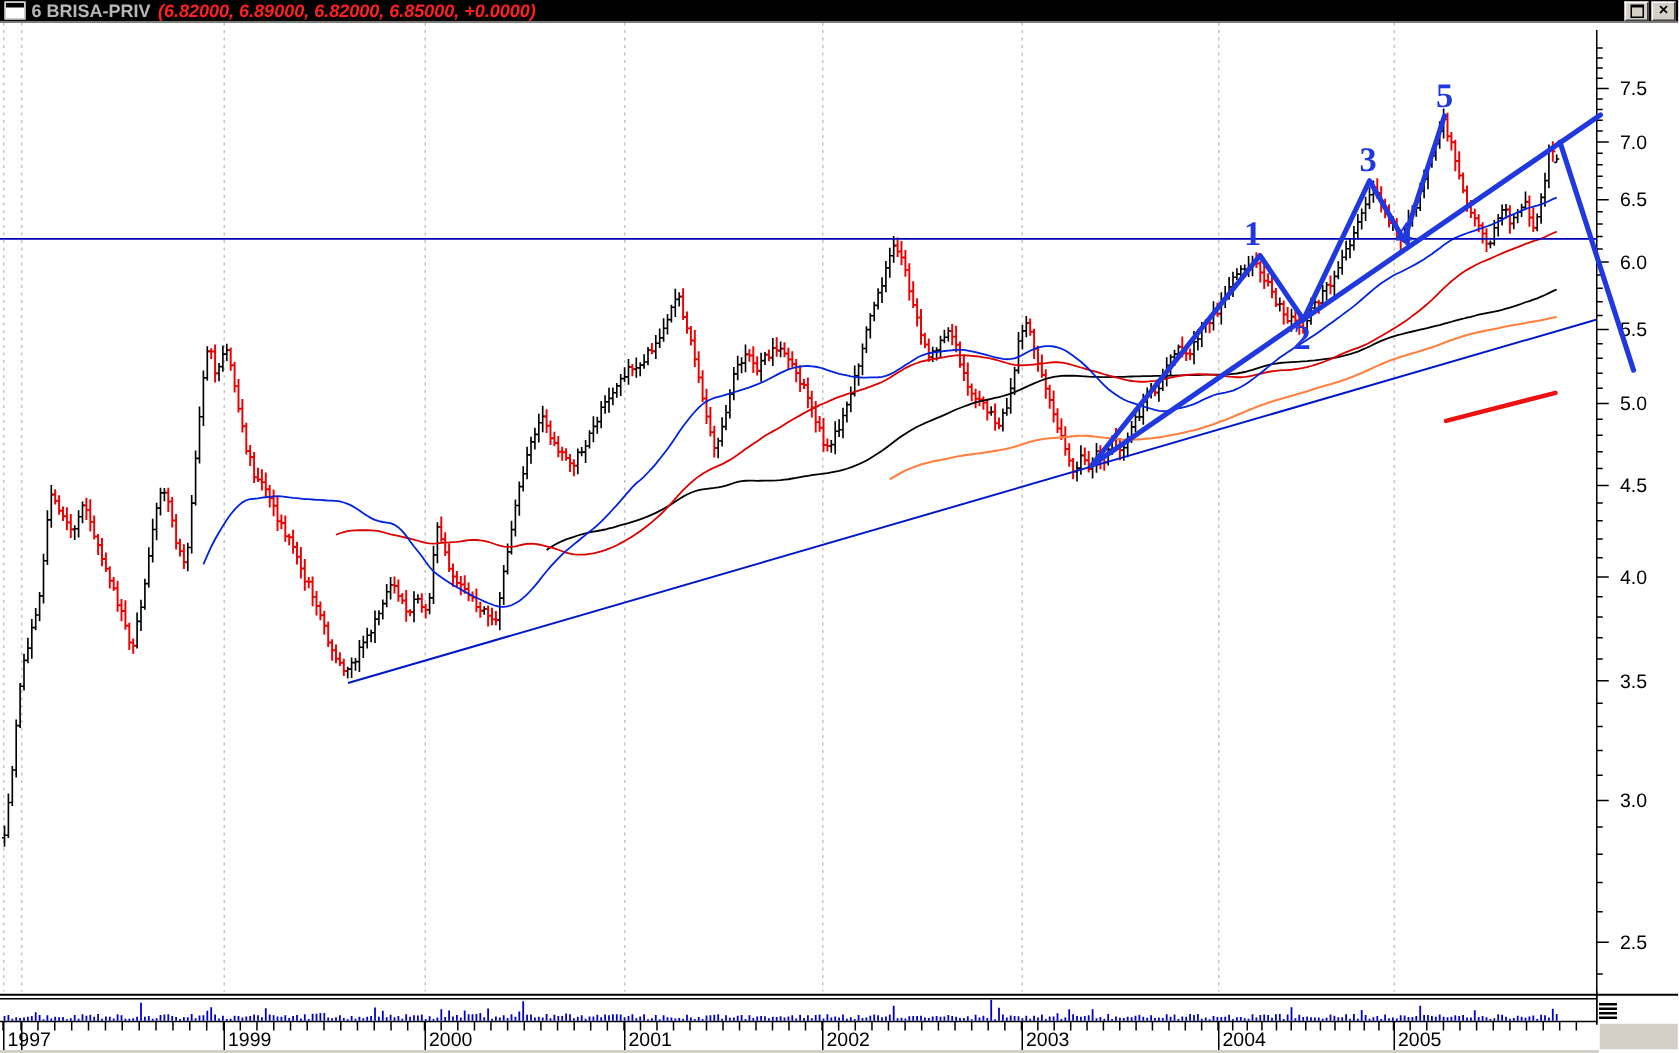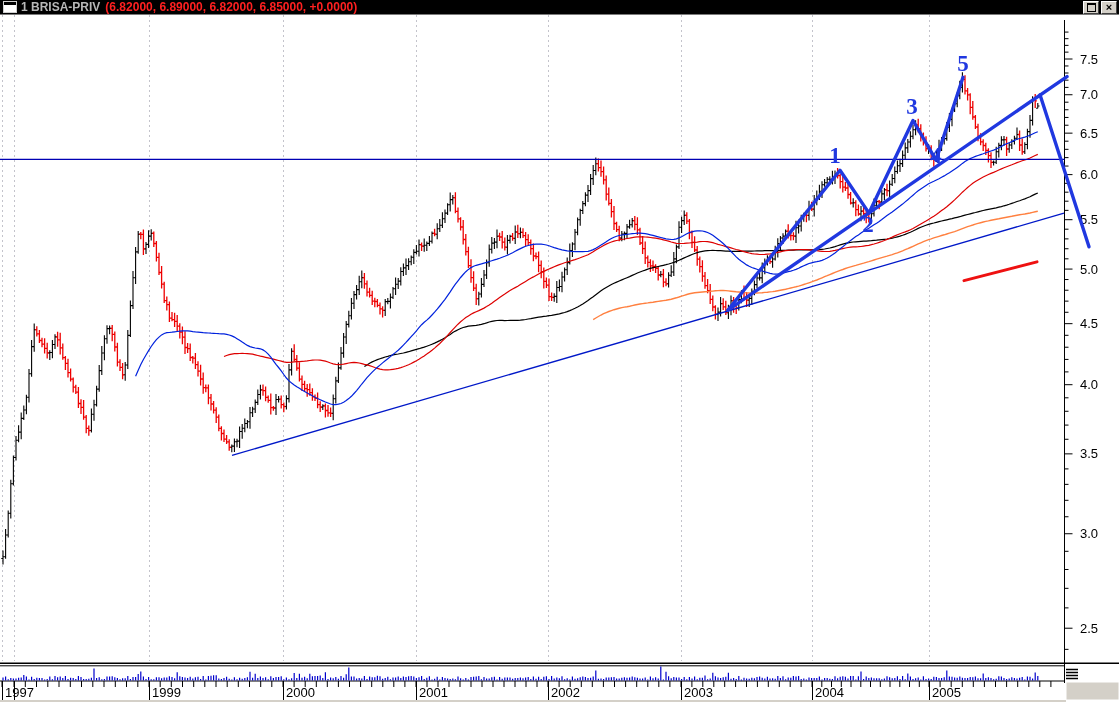--- a/index.html
+++ b/index.html
@@ -6,21 +6,21 @@
   .window{position:relative;width:1119px;height:702px;background:#ffffff;overflow:hidden;}
   .titlebar{
     position:absolute;top:0;left:0;width:1119px;height:15px;background:#000;
     display:flex;align-items:center;z-index:5;border-bottom:1px solid #7b7b7b;box-sizing:border-box;
   }
   .win-icon{display:inline-block;width:12px;height:10px;background:#fff;border:1px solid #cfcfcf;
     margin:0 4px 0 3px;position:relative;}
   .win-icon::before{content:"";position:absolute;left:0;top:0;width:100%;height:3px;background:#000;
     border-bottom:1px solid #fff;}
   .t-sym{color:#b8b8b8;font-weight:bold;font-size:12px;letter-spacing:0px;white-space:pre;}
-  .t-quote{color:#ff2020;font-weight:bold;font-size:12px;margin-left:5px;white-space:pre;}
+  .t-quote{color:#ff2020;font-weight:bold;font-size:12px;margin-left:5px;white-space:pre;font-style:italic;}
   .tb-spacer{flex:1;}
   .tb-btn{width:16px;height:13px;margin-right:2px;padding:0;background:#d4d0c8;
     border-top:1px solid #fff;border-left:1px solid #fff;border-right:1px solid #404040;border-bottom:1px solid #404040;
     display:flex;align-items:center;justify-content:center;cursor:default;}
   .glyph-restore{display:block;width:7px;height:6px;border:1px solid #000;border-top-width:2px;background:#d4d0c8;}
   .glyph-close{font-size:11px;line-height:9px;font-weight:bold;color:#000;font-family:"Liberation Sans",sans-serif;}
   .chart-area{position:absolute;top:0;left:0;width:1119px;height:702px;}
   svg{position:absolute;top:0;left:0;}
   svg text{font-family:"Liberation Sans",sans-serif;}
   .wave-label{font-family:"Liberation Serif",serif;font-weight:bold;}
@@ -168,21 +168,21 @@
         <g>
           <path d="M1066 669.5 H1078 M1066 672.5 H1078 M1066 675.5 H1078 M1066 678.5 H1078 " stroke="#000" stroke-width="1.6" fill="none"></path>
           <rect x="1066" y="682" width="53" height="18" fill="#d4d0c8" stroke="#ffffff" stroke-width="1"></rect>
           <line x1="0" y1="701" x2="1066" y2="701" stroke="#d4d0c8" stroke-width="2"></line>
         </g>
       </svg>
   </div>
 
   <div class="titlebar">
     <span class="win-icon"></span>
-    <span class="t-sym">1 BRISA-PRIV</span>
+    <span class="t-sym">6 BRISA-PRIV</span>
     <span class="t-quote">(6.82000, 6.89000, 6.82000, 6.85000, +0.0000)</span>
     <span class="tb-spacer"></span>
     <button class="tb-btn">
         <span class="glyph-restore"></span>
       </button>
     <button class="tb-btn">
         <span class="glyph-close">×</span>
       </button>
   </div>
 

